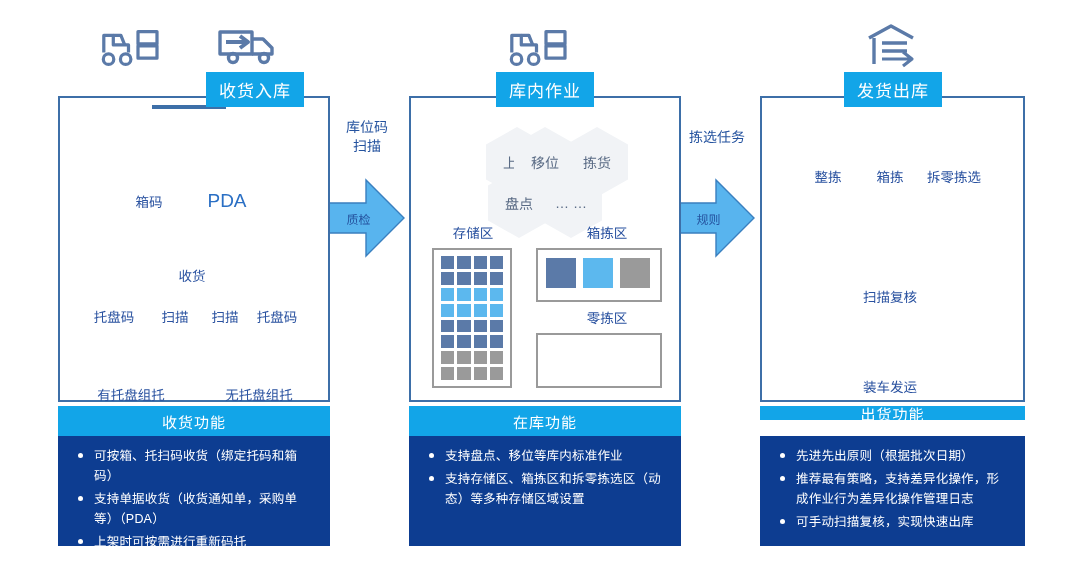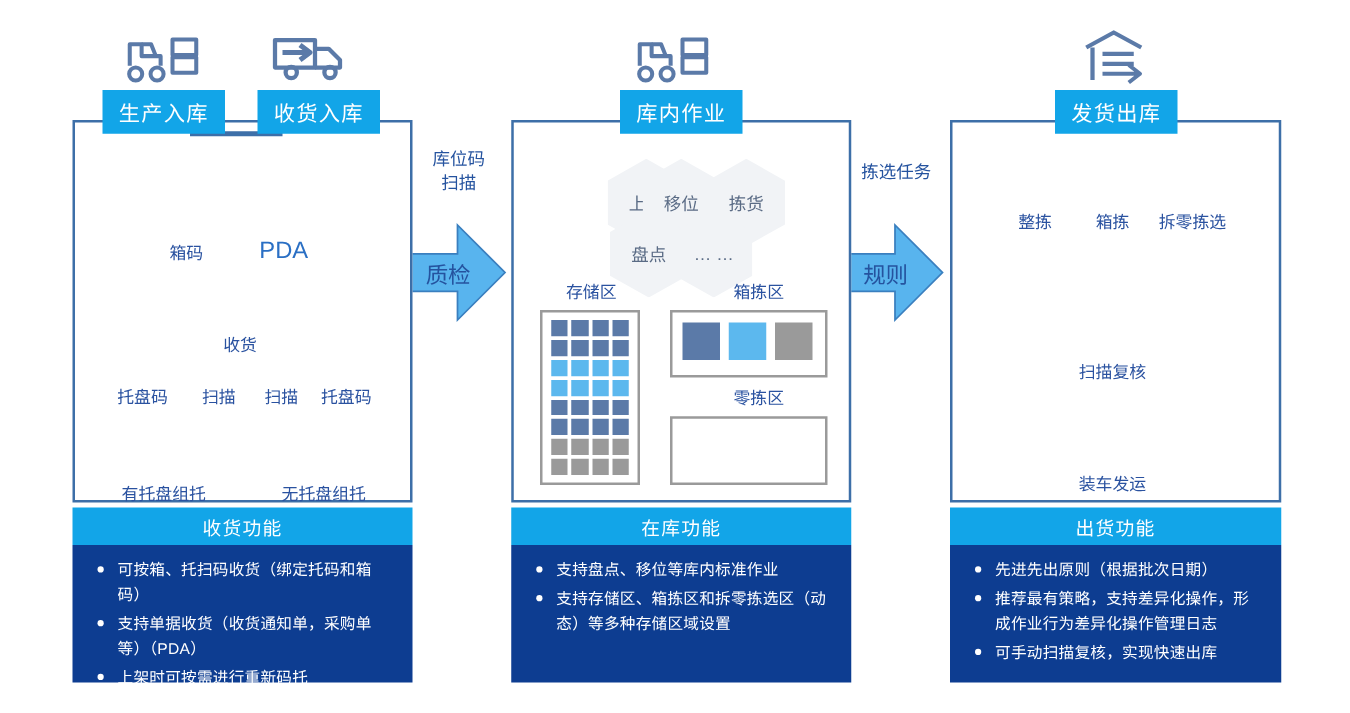--- a/index.html
+++ b/index.html
@@ -81,21 +81,21 @@
   .bigarrow{
     position:absolute;
     color:#1f4e9c;
     font-size:14px;
     display:flex;align-items:center;justify-content:center;
   }
   .bigarrow .txt{
     position:relative;
     z-index:2;
     color:#25539f;
-    font-size:18px;
+    font-size:12px;
     margin-right:14px;
   }
   .conn-cap{
     position:absolute;
     font-size:14px;color:#25539f;text-align:center;line-height:19px;
     white-space:nowrap;
   }
 
   
   .rail{position:absolute;background:#3d6fa8;}
@@ -428,23 +428,20 @@
     </g>
     <g>
       <path d="M677,203 L716,203 L716,180 L754,218 L716,256 L716,233 L677,233 Z" fill="#58b4ee" stroke="#3a7fbf" stroke-width="1.4"></path>
     </g>
   </svg>
 
   <div class="panel-box" style="left:58px;top:96px;width:272px;height:306px;"></div>
 
   <div class="rail" style="left:152px;top:105px;width:74px;height:4px;"></div>
 
-  <div class="chip" style="left:82px;top:72px;width:98px;height:35px;">
-    <span>生产入库</span>
-  </div>
   <div class="chip" style="left:206px;top:72px;width:98px;height:35px;">
     <span>收货入库</span>
   </div>
 
   <div class="lbl" style="left:119px;top:191px;width:60px;">箱码</div>
   <div class="lbl lbl-pda" style="left:199px;top:190px;width:56px;">PDA</div>
   <div class="lbl" style="left:163px;top:265px;width:58px;">收货</div>
 
   <div class="lbl" style="left:82px;top:306px;width:64px;">托盘码</div>
   <div class="lbl" style="left:150px;top:306px;width:50px;">扫描</div>
@@ -565,21 +562,21 @@
     <span>发货出库</span>
   </div>
 
   <div class="lbl" style="left:796px;top:166px;width:64px;text-align:center;">整拣</div>
   <div class="lbl" style="left:858px;top:166px;width:64px;">箱拣</div>
   <div class="lbl" style="left:910px;top:166px;width:88px;">拆零拣选</div>
 
   <div class="lbl" style="left:844px;top:286px;width:92px;">扫描复核</div>
   <div class="lbl" style="left:844px;top:376px;width:92px;">装车发运</div>
 
-  <div class="foot-title" style="left:760px;top:406px;width:265px;height:30px;">
+  <div class="foot-title" style="left:760px;top:406px;width:265px;height:14px;">
     <span>出货功能</span>
   </div>
   <div class="foot-body" style="left:760px;top:436px;width:265px;height:110px;">
     <ul>
       <li>先进先出原则（根据批次日期）</li>
       <li>推荐最有策略，支持差异化操作，形成作业行为差异化操作管理日志</li>
       <li>可手动扫描复核，实现快速出库</li>
     </ul>
   </div>
 

